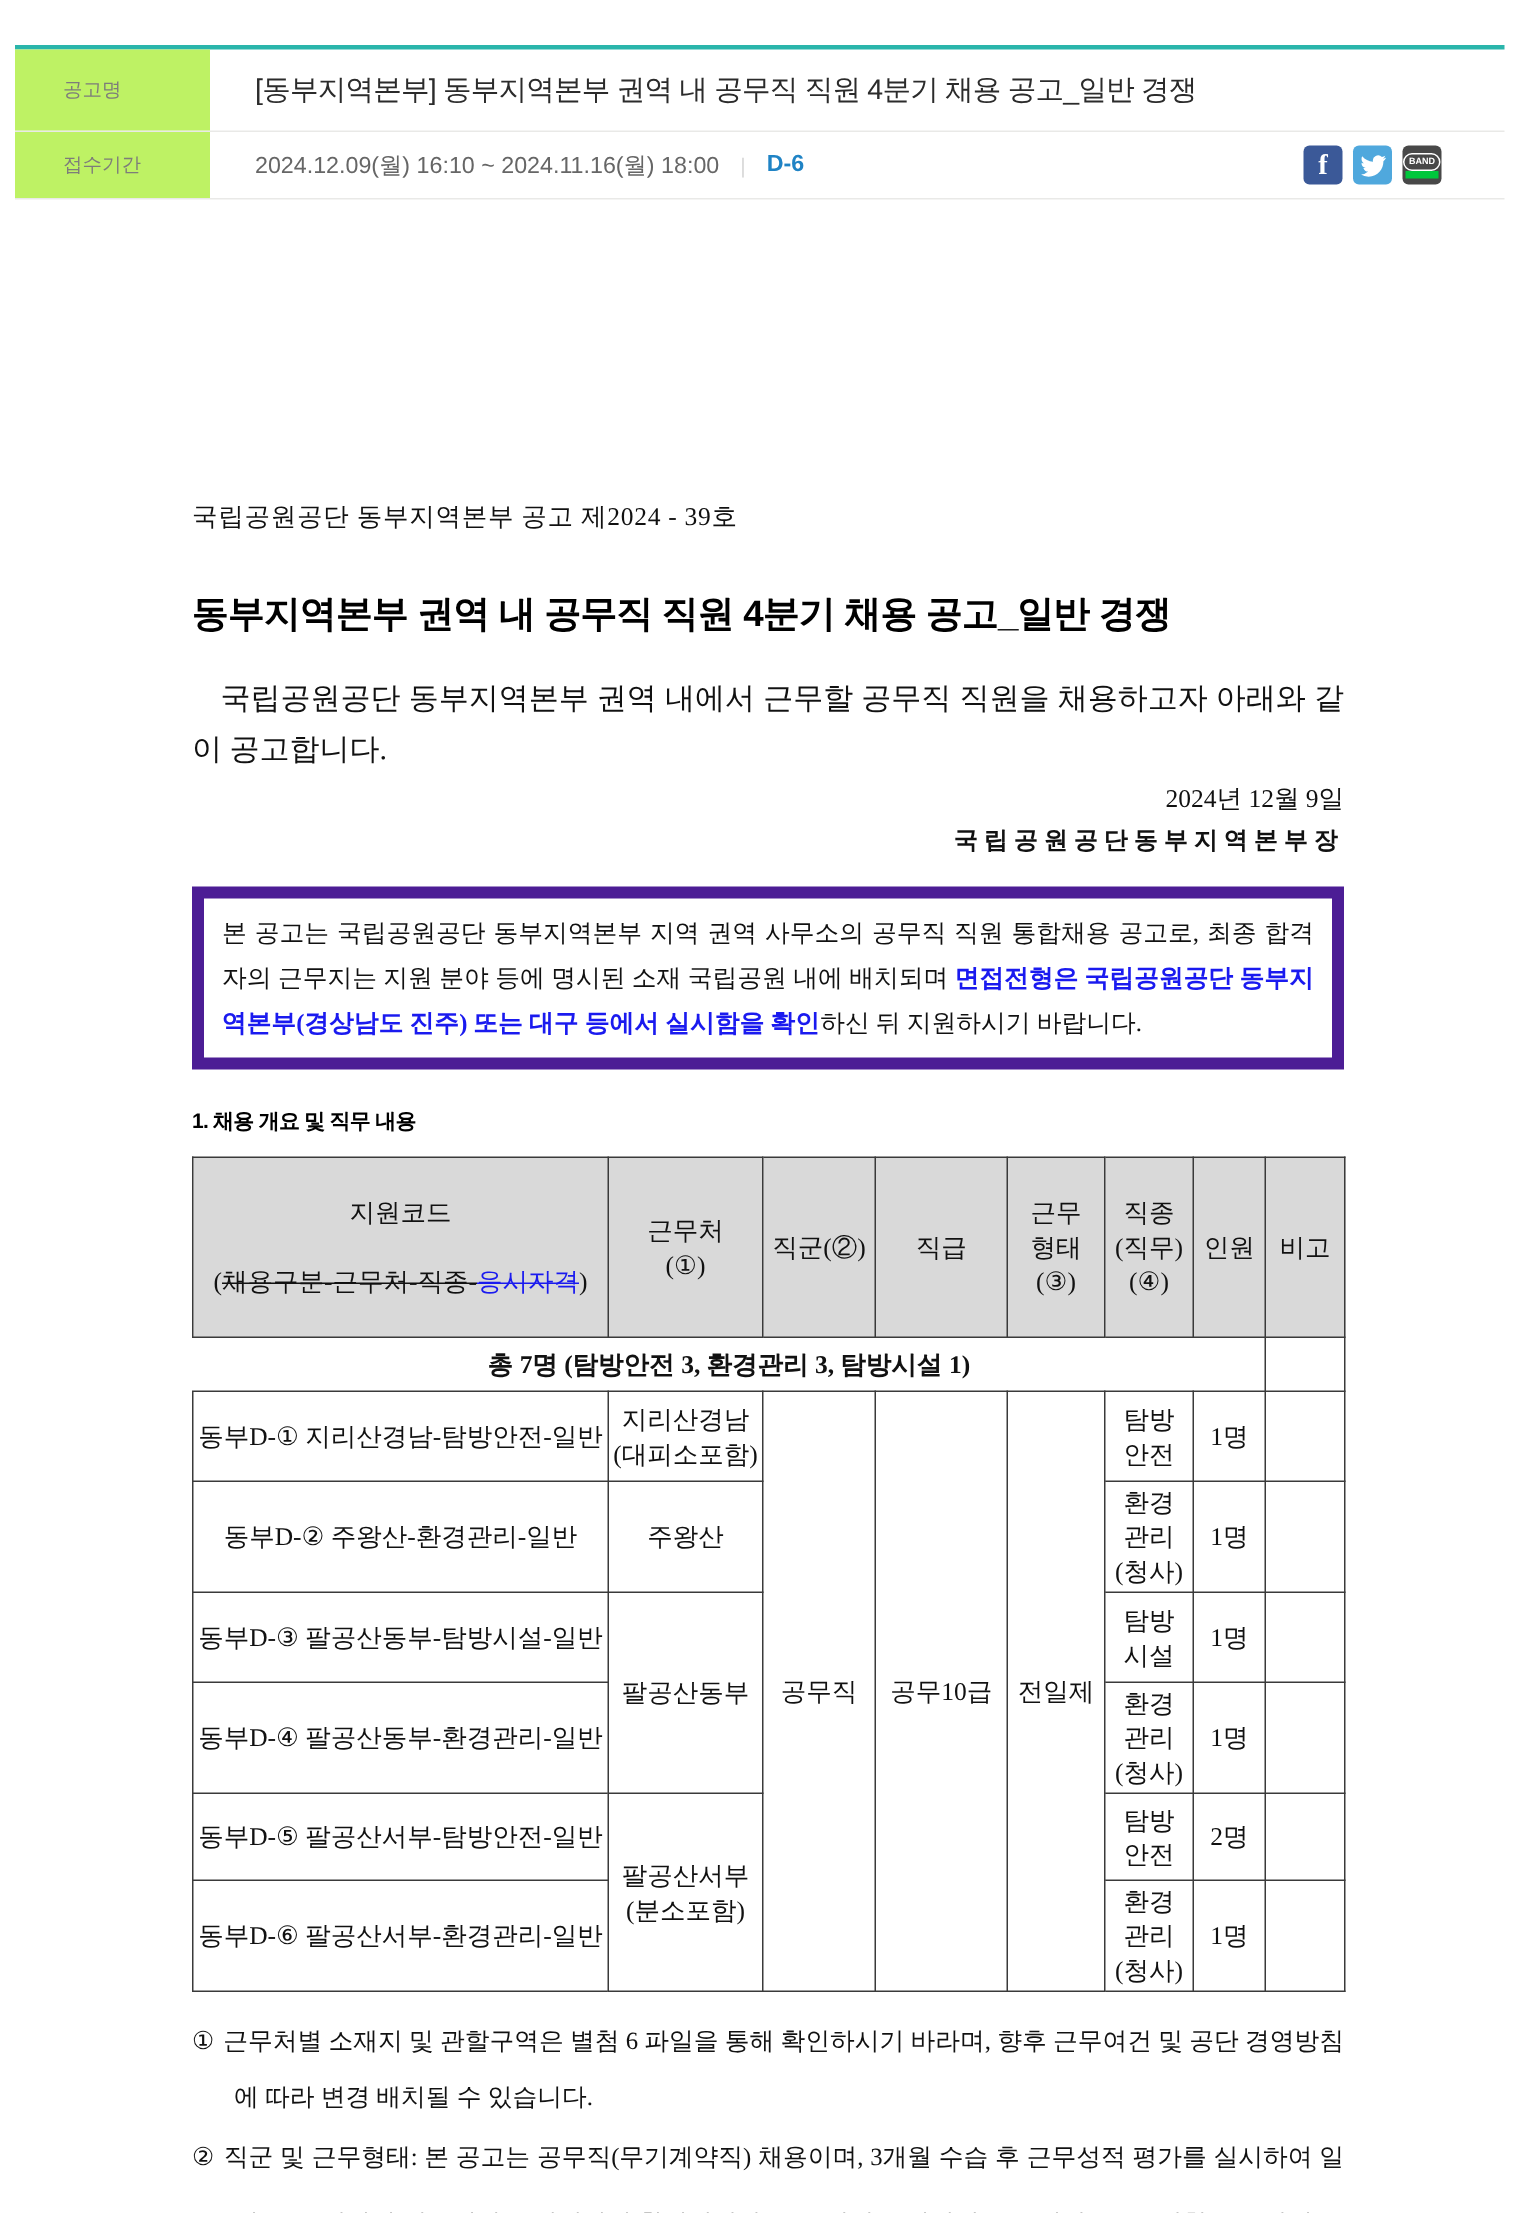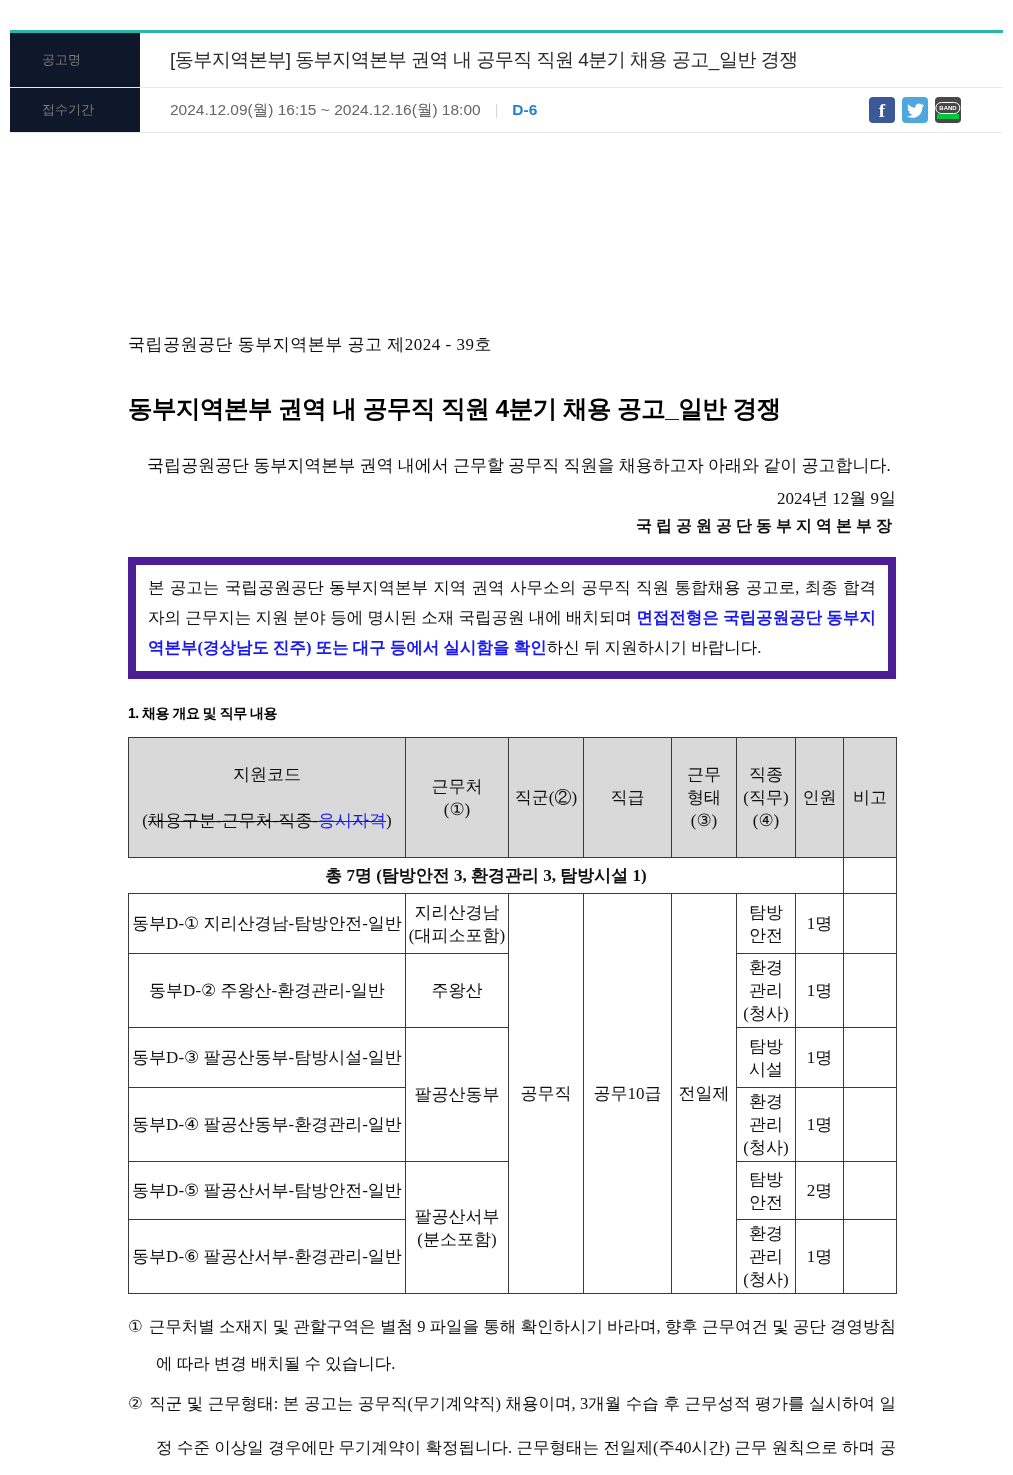--- a/index.html
+++ b/index.html
@@ -9,21 +9,21 @@
     font-family:"Liberation Sans","DejaVu Sans",sans-serif;
     color:#222; overflow:hidden;
   }
   
   .vheader { padding-top:30px; }
   .topbar { margin:0 10px; height:3px; background:#2ab5ab; }
   .hrow { margin:0 10px; display:flex; align-items:stretch; border-bottom:1px solid #e9e9e7; }
   .hrow1 { height:55px; }
   .hrow2 { height:45px; }
   .hlabel {
-    width:130px; background:#0f172a; display:flex; align-items:center;
+    width:130px; background:#bef264; display:flex; align-items:center;
     padding-left:32px; font-size:13px; color:#7d7d7a; flex-shrink:0;
   }
   .hmain { display:flex; align-items:center; flex:1; padding-left:30px; }
   .vtitle { font-size:19px; color:#2b2b2b; letter-spacing:-0.5px; }
   .vperiod { font-size:15.5px; color:#666; }
   .vsep { color:#d8d8d8; margin:0 14px; font-size:14px; }
   .dday { font-size:15.5px; font-weight:bold; color:#1f83c5; }
   .social { margin-left:auto; margin-right:42px; display:flex; gap:7px; align-items:center; }
   .sicon { width:26px; height:26px; border-radius:4px; position:relative; cursor:pointer; }
   .icon-fb { background:#3b5998; color:#fff; font-family:"Liberation Serif",serif;
@@ -37,21 +37,21 @@
   
   .doc {
     width:768px; margin-left:128px;
     font-family:"Liberation Serif","DejaVu Serif",serif; color:#111;
   }
   .notice-no { margin-top:200px; font-size:17px; letter-spacing:0.5px; }
   .doc-title {
     margin-top:36px; font-size:24.5px; font-weight:800; letter-spacing:-0.5px;
     font-family:"Liberation Sans","DejaVu Sans",sans-serif; color:#000; white-space:nowrap;
   }
-  .intro { margin-top:24px; font-size:17px; line-height:34px; text-align:justify; text-indent:19px; }
+  .intro { margin-top:24px; font-size:20px; line-height:34px; text-align:justify; text-indent:19px; }
   .date-line { margin-top:4px; text-align:right; font-size:17px; }
   .signer { margin-top:6px; text-align:right; font-size:16px; font-weight:600; letter-spacing:4px; }
   .notice-box {
     margin-top:20px; border:8px solid #4c1d95; padding:8px 12px;
     font-size:16.5px; line-height:30px; text-align:justify;
   }
   .blue-bold { color:#1a1aef; font-weight:bold; }
   .sec-title {
     margin-top:26px; font-size:14px; font-weight:800; letter-spacing:-0.5px;
     font-family:"Liberation Sans","DejaVu Sans",sans-serif; color:#000;
@@ -85,21 +85,21 @@
   <div class="hrow hrow1">
     <div class="hlabel">공고명</div>
     <div class="hmain">
       <div class="vtitle">[동부지역본부] 동부지역본부 권역 내 공무직 직원 4분기 채용 공고_일반 경쟁</div>
     </div>
   </div>
 
   <div class="hrow hrow2">
     <div class="hlabel">접수기간</div>
     <div class="hmain">
-      <span class="vperiod">2024.12.09(월) 16:15 ~ 2024.12.16(월) 18:00</span>
+      <span class="vperiod">2024.12.09(월) 16:10 ~ 2024.11.16(월) 18:00</span>
       <span class="vsep">|</span>
       <span class="dday">D-6</span>
       <div class="social">
         <div class="sicon icon-fb">f</div>
         <div class="sicon icon-tw">
           <svg width="17" height="17" viewBox="0 0 24 24">
             <path fill="#ffffff" d="M23.953 4.57a10 10 0 01-2.825.775 4.958 4.958 0 002.163-2.723 9.93 9.93 0 01-3.127 1.184 4.92 4.92 0 00-8.384 4.482C7.69 8.095 4.067 6.13 1.64 3.162a4.822 4.822 0 00-.666 2.475c0 1.71.87 3.213 2.188 4.096a4.904 4.904 0 01-2.228-.616v.06a4.923 4.923 0 003.946 4.827 4.996 4.996 0 01-2.212.085 4.936 4.936 0 004.604 3.417A9.867 9.867 0 010 20.1a13.995 13.995 0 007.557 2.209c9.053 0 13.998-7.496 13.998-13.985 0-.21 0-.42-.015-.63A9.935 9.935 0 0024 4.59z"></path>
           </svg>
         </div>
         <div class="sicon icon-band">
@@ -215,20 +215,20 @@
 관리
 (청사)</td>
       <td>1명</td>
       <td></td>
     </tr>
   </tbody>
     </table>
 
   <div class="fns">
     <div class="fn fn1">
-      <span class="fn-marker">①</span><span>근무처별 소재지 및 관할구역은 별첨 9 파일을 통해 확인하시기 바라며, 향후 근무여건 및 공단 경영방침에 따라 변경 배치될 수 있습니다.</span>
+      <span class="fn-marker">①</span><span>근무처별 소재지 및 관할구역은 별첨 6 파일을 통해 확인하시기 바라며, 향후 근무여건 및 공단 경영방침에 따라 변경 배치될 수 있습니다.</span>
     </div>
     <div class="fn fn2">
       <span class="fn-marker">②</span><span>직군 및 근무형태: 본 공고는 공무직(무기계약직) 채용이며, 3개월 수습 후 근무성적 평가를 실시하여 일정 수준 이상일 경우에만 무기계약이 확정됩니다. 근무형태는 전일제(주40시간) 근무 원칙으로 하며 공단 내규 및 근무계획 수립에 따라 </span>
     </div>
   </div>
 
 </div>
 
 </body></html>

